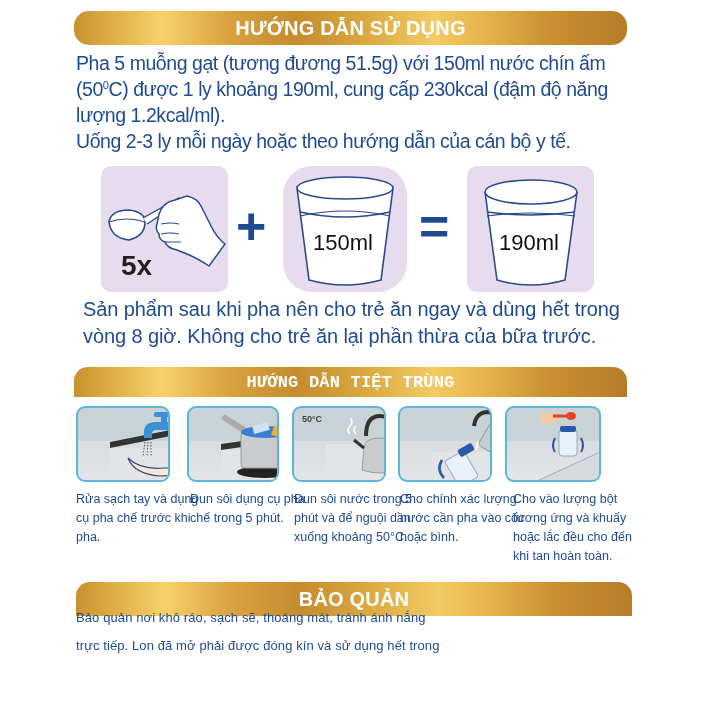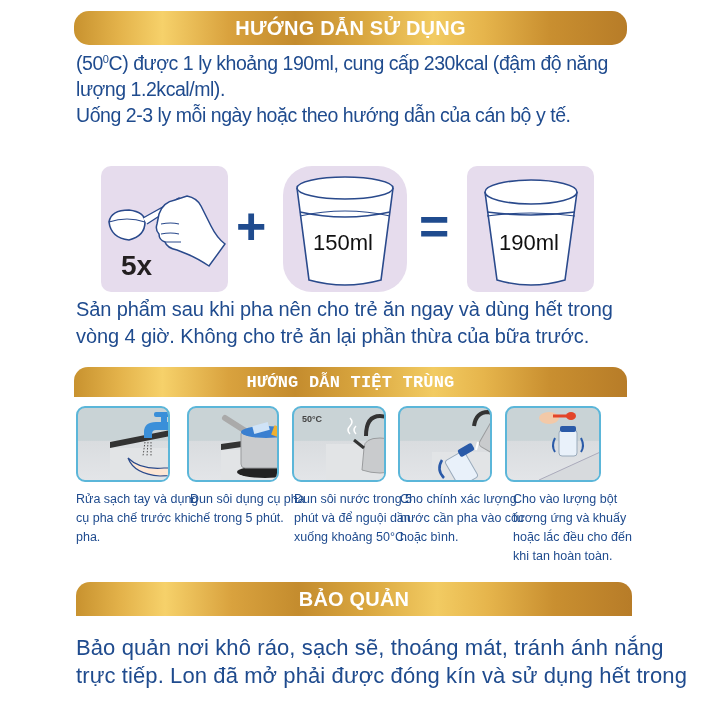--- a/index.html
+++ b/index.html
@@ -13,23 +13,23 @@
       display: flex; align-items: center; justify-content: center;
     }
     .banner span { font-size: 20px; }
     #banner-usage { top: 11px; border-radius: 15px; }
     #banner-steril { top: 367px; height: 30px; font-family: Liberation Mono, monospace; }
     #banner-steril span { font-size: 17px; }
     #banner-storage { top: 582px; left: 76px; width: 556px; }
     .para { position: absolute; left: 76px; width: 560px; font-size: 19.5px; line-height: 26px; color: #1f4b8e; }
     #usage-text { top: 50px; letter-spacing: -0.45px; }
     #usage-text .line { display: block; white-space: nowrap; }
-    #after-text { top: 296px; font-size: 20px; line-height: 27px; letter-spacing: -0.1px; }
+    #after-text { top: 296px; font-size: 20px; line-height: 27px; letter-spacing: -0.1px; margin-left: 7px; }
     #after-text .line, #storage-text .line { display: block; white-space: nowrap; }
-    #storage-text { top: 634px; font-size: 22px; line-height: 28px; letter-spacing: 0.1px; }
+    #storage-text { top: 604px; font-size: 13px; line-height: 28px; letter-spacing: 0.1px; }
     sup { font-size: 11px; line-height: 0; }
 
     .pbox { position: absolute; top: 166px; height: 126px; background: #e6dced; border-radius: 10px; overflow: hidden; }
     #pbox-1 { left: 101px; width: 127px; }
     #pbox-2 { left: 283px; width: 124px; border-radius: 29px; }
     #pbox-3 { left: 467px; width: 127px; }
     .op { position: absolute; color: #1f4b8e; font-weight: bold; }
     #op-plus { left: 236px; top: 200px; font-size: 52px; line-height: 52px; }
     #op-eq { left: 419px; top: 200px; font-size: 52px; line-height: 52px; }
     .cup-label { position: absolute; font-size: 22px; color: #111; font-family: "Liberation Sans", sans-serif; }
@@ -53,20 +53,21 @@
     svg { display: block; }
   </style>
 </head>
 <body>
 
 <div class="banner" id="banner-usage">
   <span>HƯỚNG DẪN SỬ DỤNG</span>
 </div>
 
 <div class="para" id="usage-text">
+  <span class="line">Pha 5 muỗng gạt (tương đương 51.5g) với 150ml nước chín ấm</span>
   <span class="line"><span>(50</span><sup>0</sup><span>C) được 1 ly khoảng 190ml, cung cấp 230kcal (đậm độ năng</span></span>
   <span class="line">lượng 1.2kcal/ml).</span>
   <span class="line">Uống 2-3 ly mỗi ngày hoặc theo hướng dẫn của cán bộ y tế.</span>
 </div>
 
 <div class="pbox" id="pbox-1">
   <svg width="127" height="126" viewBox="0 0 127 126">
 
     <path d="M8 56 Q10 44 28 44 Q44 46 44 56 Q44 70 28 74 Q10 72 8 56 Z" fill="#fff" stroke="#2a4a8c" stroke-width="1.6"></path>
     <path d="M8 56 Q26 50 44 56" fill="none" stroke="#2a4a8c" stroke-width="1.2"></path>
@@ -99,21 +100,21 @@
     <path d="M18 26 L30 114 Q64 124 98 114 L110 26" fill="#fff" stroke="#2a4a8c" stroke-width="1.6"></path>
     <ellipse cx="64" cy="26" rx="46" ry="12" fill="#fff" stroke="#2a4a8c" stroke-width="1.6"></ellipse>
     <path d="M20 46 Q64 52 108 46" fill="none" stroke="#2a4a8c" stroke-width="1.4"></path>
     <path d="M20 50 Q64 44 108 50" fill="none" stroke="#2a4a8c" stroke-width="1.2"></path>
   </svg>
   <span class="cup-label" style="left:32px; top:64px;">190ml</span>
 </div>
 
 <div class="para" id="after-text">
   <span class="line">Sản phẩm sau khi pha nên cho trẻ ăn ngay và dùng hết trong</span>
-  <span class="line">vòng 4 giờ. Không cho trẻ ăn lại phần thừa của bữa trước.</span>
+  <span class="line">vòng 8 giờ. Không cho trẻ ăn lại phần thừa của bữa trước.</span>
 </div>
 
 <div class="banner" id="banner-steril">
   <span>HƯỚNG DẪN TIỆT TRÙNG</span>
 </div>
 
 <div class="step-img" id="step-img-1">
   <svg width="90" height="72" viewBox="0 0 90 72">
     <path d="M0 34 L60 22 L90 30 L90 36 L60 28 L0 40 Z" fill="#333"></path>
     <rect x="0" y="40" width="90" height="32" fill="#e2e4e6"></rect>

